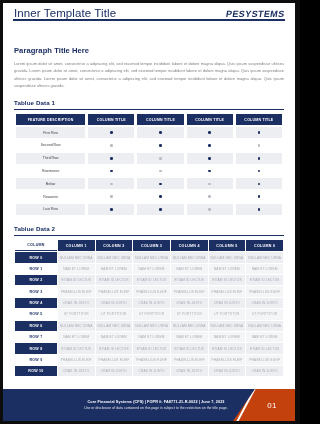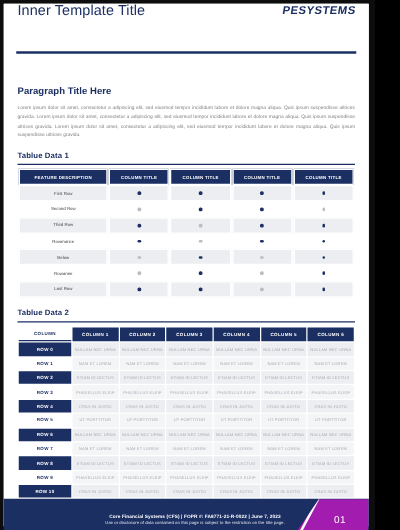--- a/index.html
+++ b/index.html
@@ -20,22 +20,22 @@
   }
   .sheet {
     position: absolute;
     left: 0; top: 0; right: 0; bottom: 0;
     background: #ffffff;
     display: flex; flex-direction: column;
   }
 
   
   .header {
-    height: 38px;
-    display: flex; align-items: flex-start; justify-content: space-between;
+    height: 16px;
+    display: flex; align-items: flex-end; justify-content: space-between;
     padding: 0 10px 0 11px;
     flex: 0 0 auto;
   }
   .header-title {
     color: #1b2f63;
     font-size: 11.5px;
     font-weight: 400;
     letter-spacing: 0.1px;
   }
   .logo {
@@ -181,21 +181,21 @@
   .footer-line2 {
     color: #e3e5ea;
     font-size: 3.4px;
     font-weight: 400;
     letter-spacing: 0.05px;
   }
   .footer-pagewrap {
     position: absolute;
     right: 0; top: 0; bottom: 0;
     width: 62px;
-    background: #a21caf;
+    background: #c2410c;
     clip-path: polygon(22px 0, 100% 0, 100% 100%, 0 100%);
     display: flex; align-items: center; justify-content: center; text-align: right;
   }
   .footer-pagewrap .slash {
     position: absolute;
     left: 11px; top: -4px;
     width: 2.2px; height: 44px;
     background: #ffffff;
     transform: rotate(28deg);
   }

